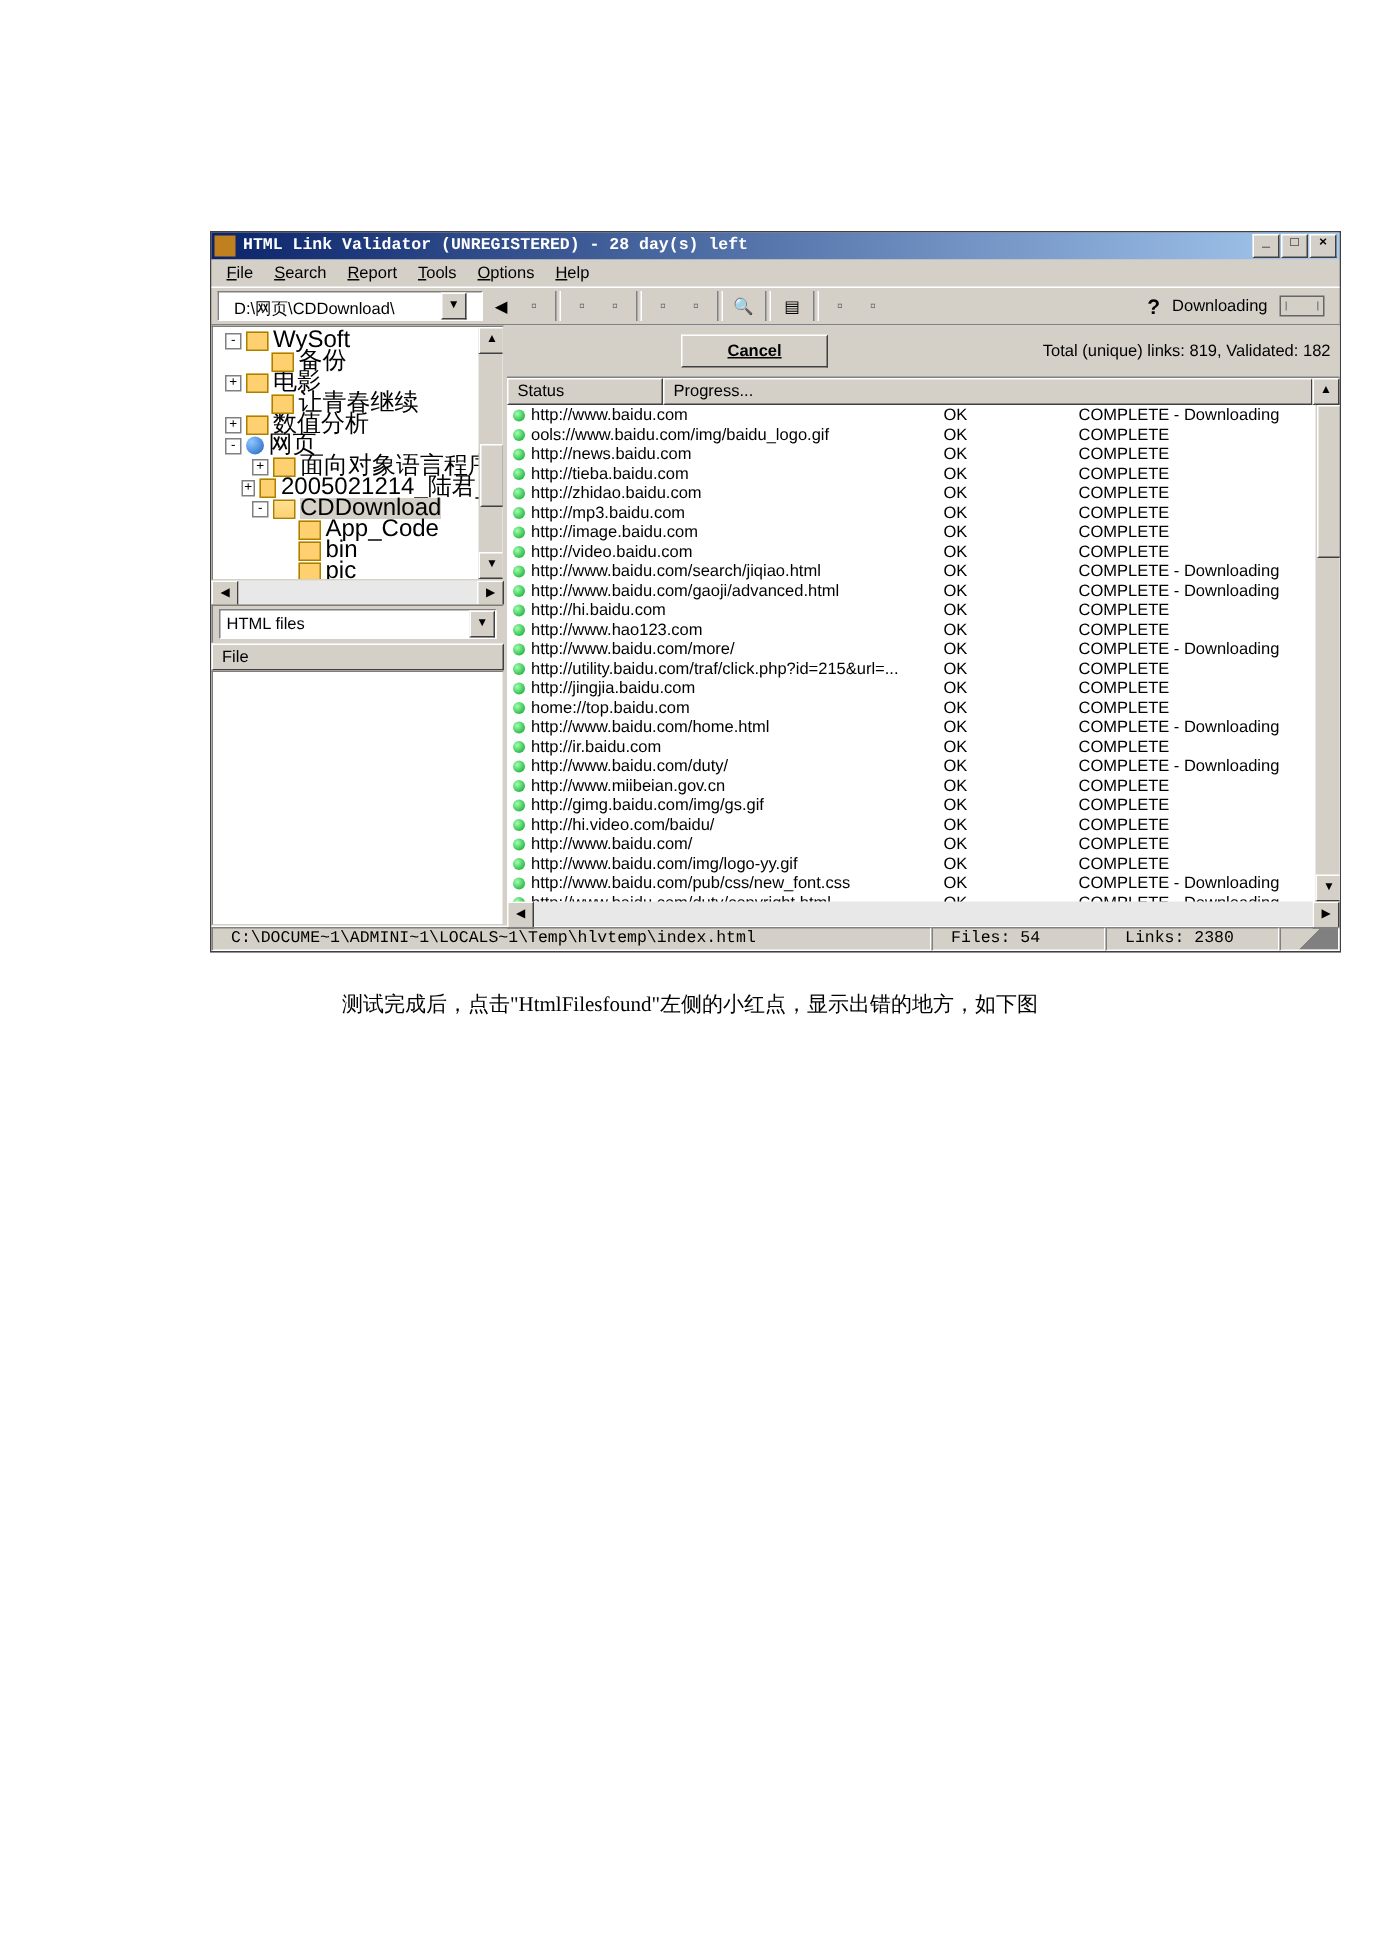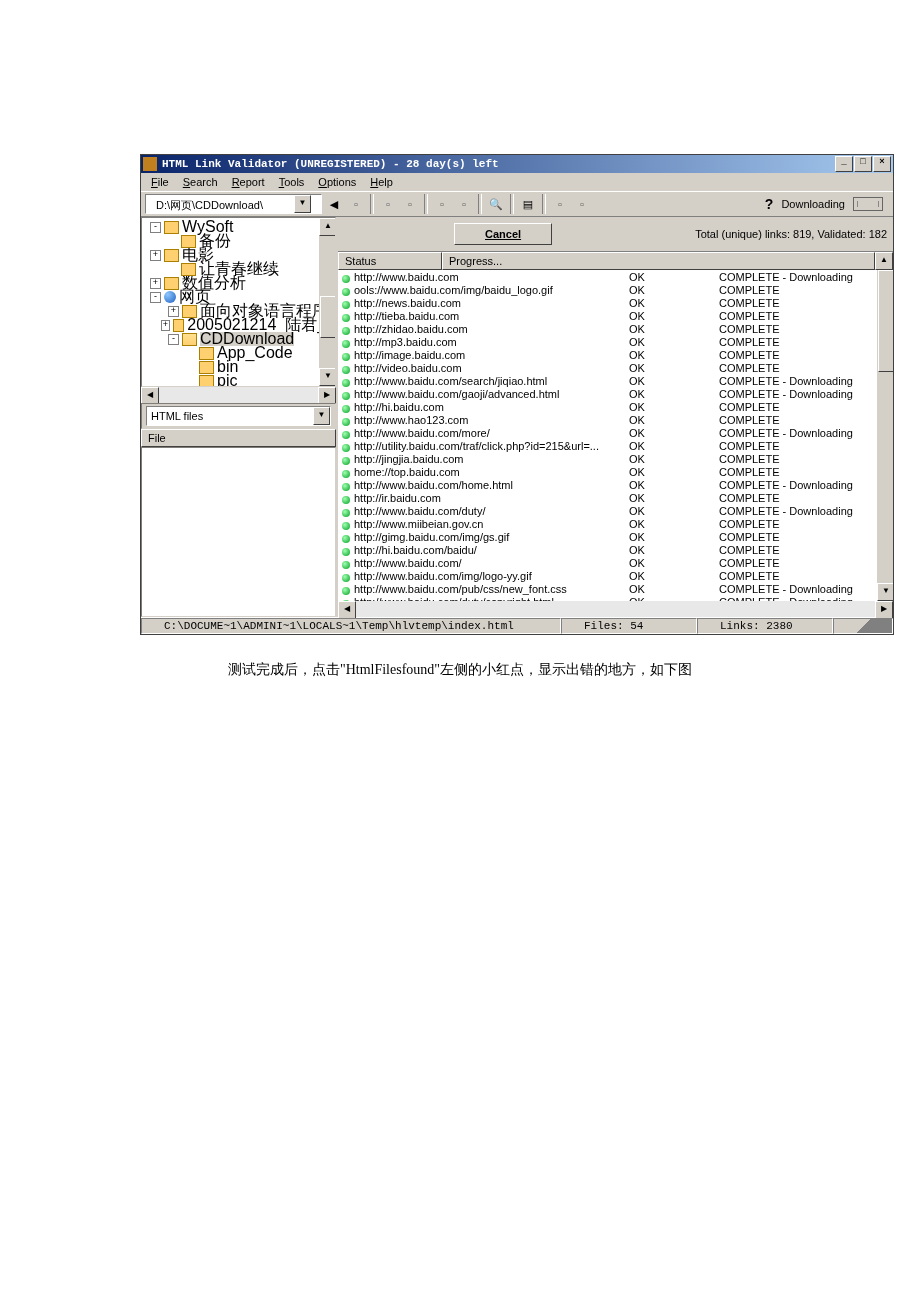--- a/index.html
+++ b/index.html
@@ -42,27 +42,27 @@
 .files-head{background:#d4d0c8;border:1px solid #fff;border-right-color:#404040;border-bottom-color:#404040;padding:2px 6px}
 .files-area{flex:1;border:1px inset #d4d0c8;background:#fff}
 .right-panel{flex:1;display:flex;flex-direction:column}
 .top-info{display:flex;align-items:center;padding:6px;gap:20px;background:#d4d0c8;border-bottom:1px solid #808080}
 .cancel-btn{padding:4px 30px;background:#d4d0c8;border:1px solid #fff;border-right-color:#404040;border-bottom-color:#404040;font-size:11px;font-weight:bold;margin-left:110px;cursor:pointer}
 .cancel-btn span{text-decoration:underline}
 .stats{margin-left:auto;font-size:11px}
 .list-head{display:flex;background:#d4d0c8}
 .list-head .col{border:1px solid #fff;border-right-color:#404040;border-bottom-color:#404040;padding:2px 6px;font-size:11px}
 .list-wrap{flex:1;overflow:hidden;position:relative;background:#fff}
-.list-row{display:flex;align-items:flex-end;height:13px;font-size:11px;white-space:nowrap}
+.list-row{display:flex;align-items:center;height:13px;font-size:11px;white-space:nowrap}
 .bullet{width:8px;height:8px;border-radius:50%;background:radial-gradient(circle at 35% 35%,#a0ffb0,#00a020);margin:0 4px;flex-shrink:0}
 .col-url{width:275px;overflow:hidden;text-overflow:ellipsis}
 .col-status{width:90px}
 .col-prog{flex:1;overflow:hidden}
 .statusbar{display:flex;border-top:1px solid #fff;background:#d4d0c8;font-family:"Courier New",monospace;font-size:11px}
-.statusbar .cell{border:1px solid #808080;border-right-color:#fff;border-bottom-color:#fff;padding:1px 22px}
+.statusbar .cell{border:1px solid #808080;border-right-color:#fff;border-bottom-color:#fff;padding:1px 12px}
 .caption{text-align:center;padding:26px 0;font-size:14px;font-family:SimSun,"宋体",serif}
 </style>
 </head>
 <body>
 
 <div class="window">
 
   <div class="titlebar">
     <span style="width:14px;height:14px;background:#c08020;margin-right:3px"></span>
     <span class="title">HTML Link Validator (UNREGISTERED) - 28 day(s) left</span>
@@ -341,21 +341,21 @@
               <span class="col-prog">COMPLETE</span>
             </div>
             <div class="list-row">
               <span class="bullet"></span>
               <span class="col-url">http://gimg.baidu.com/img/gs.gif</span>
               <span class="col-status">OK</span>
               <span class="col-prog">COMPLETE</span>
             </div>
             <div class="list-row">
               <span class="bullet"></span>
-              <span class="col-url">http://hi.baidu.com/baidu/</span>
+              <span class="col-url">http://hi.video.com/baidu/</span>
               <span class="col-status">OK</span>
               <span class="col-prog">COMPLETE</span>
             </div>
             <div class="list-row">
               <span class="bullet"></span>
               <span class="col-url">http://www.baidu.com/</span>
               <span class="col-status">OK</span>
               <span class="col-prog">COMPLETE</span>
             </div>
             <div class="list-row">

